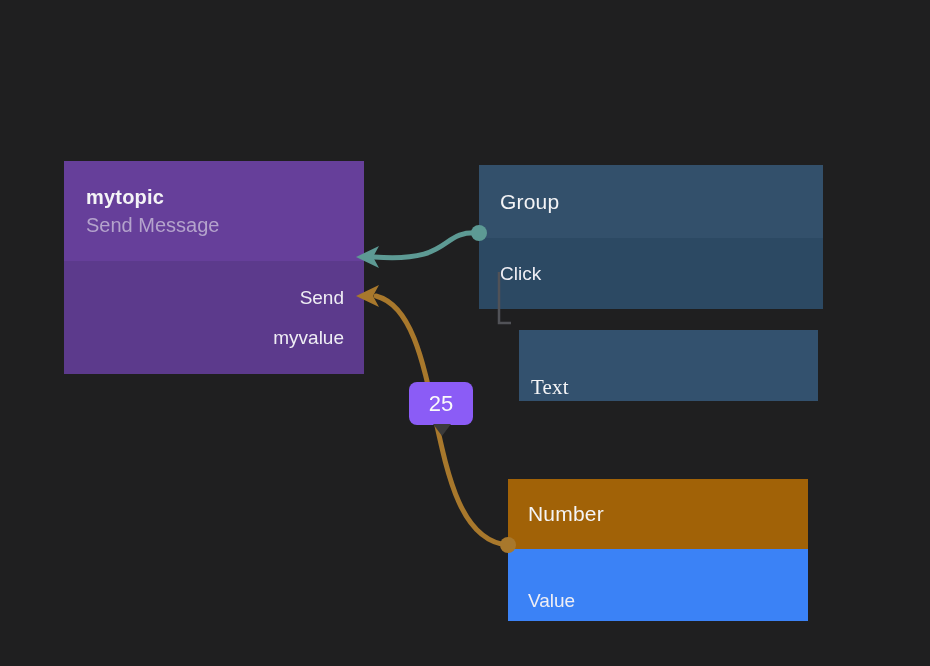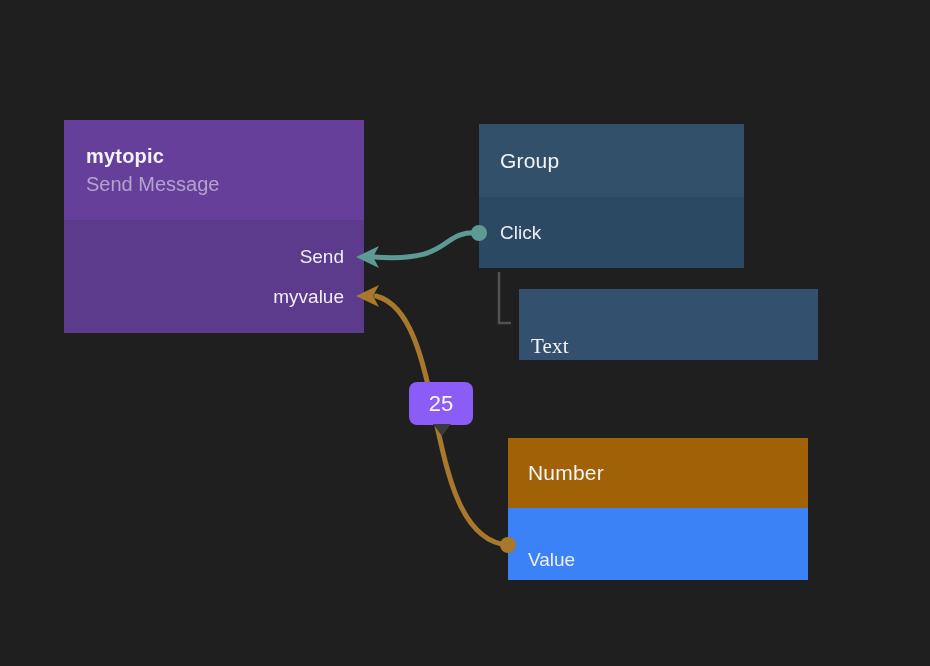--- a/index.html
+++ b/index.html
@@ -11,20 +11,21 @@
   .canvas {
     position: relative;
     width: 930px;
     height: 666px;
     background: #1f1f20;
     overflow: hidden;
   }
   .node {
     position: absolute;
     color: #f2f2f4;
+    margin-top: 41px;
   }
   .node-header {
     display: flex;
     flex-direction: column;
     justify-content: center;
     box-sizing: border-box;
   }
   .node-title {
     font-size: 21px;
     font-weight: 400;
@@ -55,21 +56,21 @@
     color: #b4a3cc;
     line-height: 28px;
   }
   .node-mytopic .node-body {
     height: 113px;
     background: #5c3a8c;
     padding: 17px 20px 0 0;
   }
   .node-mytopic .port-row { justify-content: flex-end; }
   
-  .node-group { left: 479px; top: 124px; width: 265px; }
+  .node-group { left: 479px; top: 124px; width: 344px; }
   .node-group .node-header {
     height: 73px;
     background: #33506b;
     padding-left: 21px;
   }
   .node-group .node-body {
     height: 71px;
     background: #2c4963;
     padding-left: 21px;
     display: flex;

